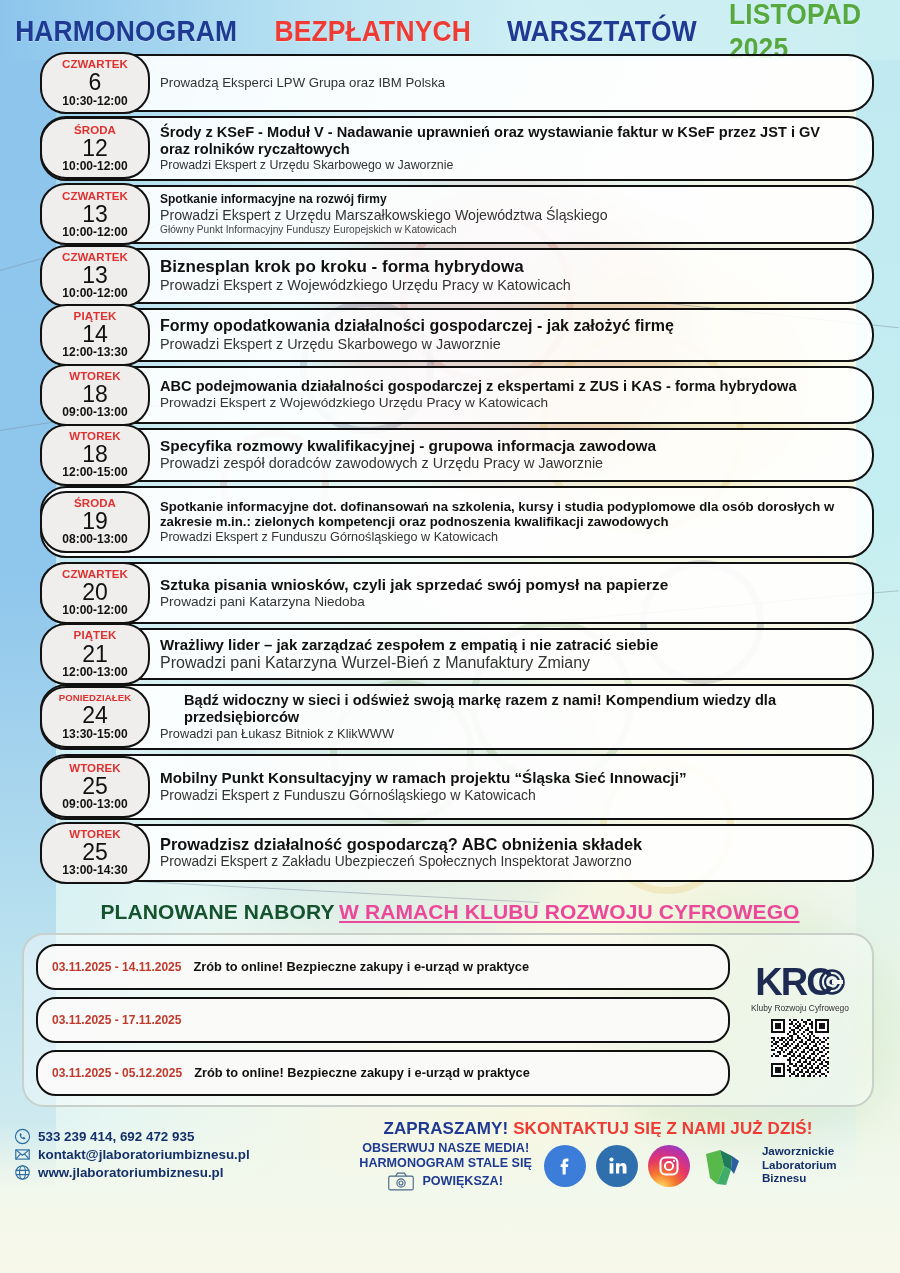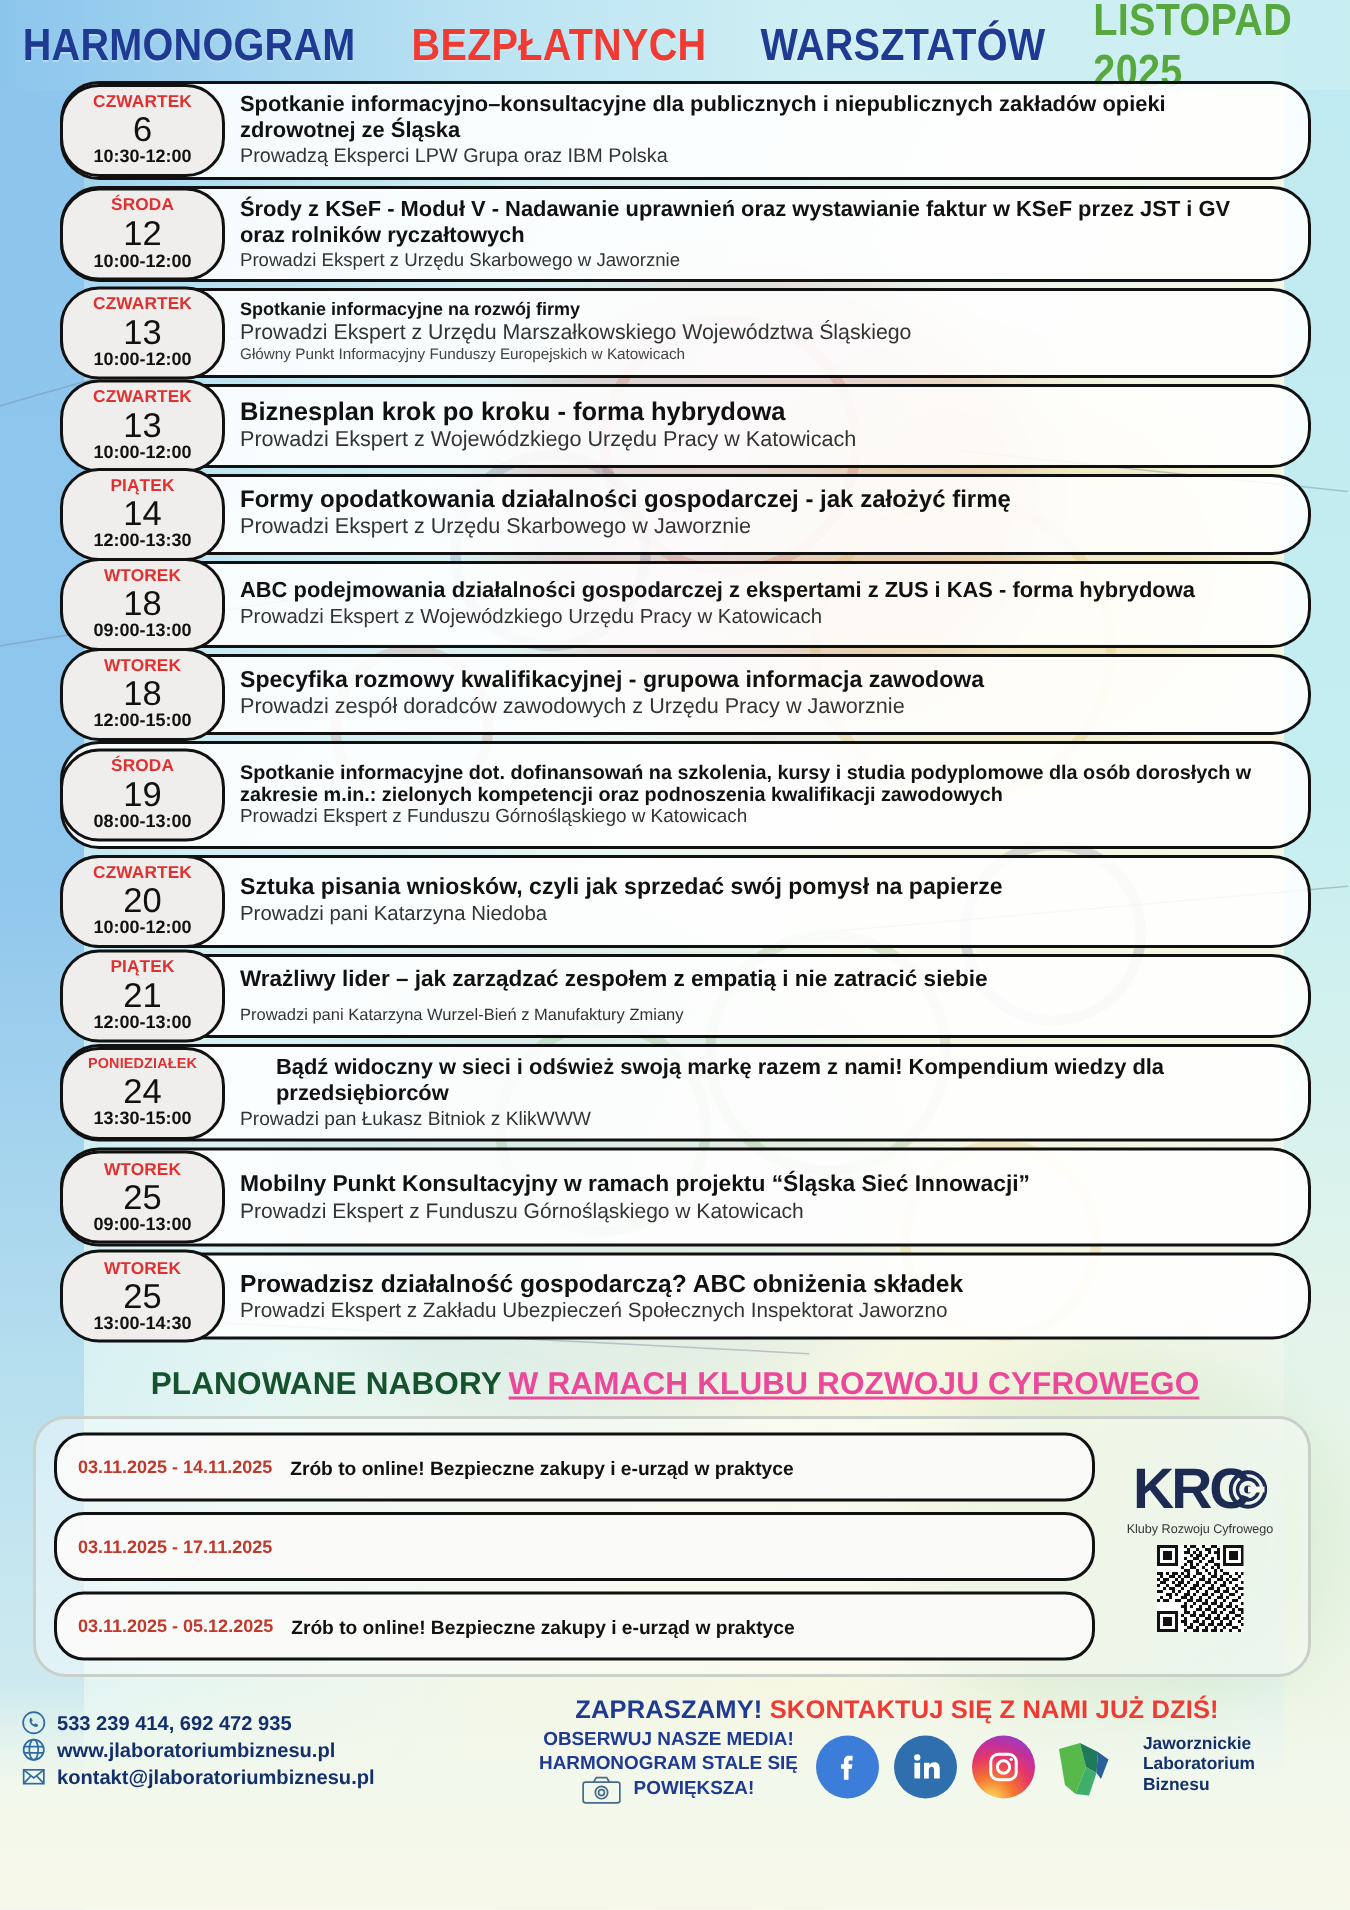--- a/index.html
+++ b/index.html
@@ -143,21 +143,20 @@
 <div class="title-bar">
   <span class="t-navy">HARMONOGRAM</span>
   <span class="t-red">BEZPŁATNYCH</span>
   <span class="t-navy">WARSZTATÓW</span>
   <span class="t-green">LISTOPAD 2025</span>
 </div>
 
 <div class="schedule" id="schedule">
     <div class="row" style="min-height: 58px;">
       <div class="card" style="min-height: 58px;">
-        <div class="c-title" style="font-size: 14.6px;">Spotkanie informacyjno–konsultacyjne dla publicznych i niepublicznych zakładów opieki zdrowotnej ze Śląska</div>
         <div class="c-sub" style="font-size: 13.2px;">Prowadzą Eksperci LPW Grupa oraz IBM Polska</div>
       </div>
       <div class="badge">
         <div class="b-day">CZWARTEK</div>
         <div class="b-num">6</div>
         <div class="b-time">10:30-12:00</div>
       </div>
     </div>
     <div class="row" style="min-height: 58px;">
       <div class="card" style="min-height: 58px;">
@@ -244,21 +243,21 @@
       </div>
       <div class="badge">
         <div class="b-day">CZWARTEK</div>
         <div class="b-num">20</div>
         <div class="b-time">10:00-12:00</div>
       </div>
     </div>
     <div class="row" style="min-height: 48px;">
       <div class="card" style="min-height: 48px;">
         <div class="c-title" style="font-size: 15px;">Wrażliwy lider – jak zarządzać zespołem z empatią i nie zatracić siebie</div>
-        <div class="c-sub" style="font-size: 11px; margin-top: 10px;">Prowadzi pani Katarzyna Wurzel-Bień z Manufaktury Zmiany</div>
+        <div class="c-sub" style="font-size: 16px;">Prowadzi pani Katarzyna Wurzel-Bień z Manufaktury Zmiany</div>
       </div>
       <div class="badge">
         <div class="b-day">PIĄTEK</div>
         <div class="b-num">21</div>
         <div class="b-time">12:00-13:00</div>
       </div>
     </div>
     <div class="row" style="min-height: 58px;">
       <div class="card" style="min-height: 58px;">
         <div class="c-title" style="font-size: 14.6px; margin-left: 24px;">Bądź widoczny w sieci i odśwież swoją markę razem z nami! Kompendium wiedzy dla przedsiębiorców</div>
@@ -550,32 +549,32 @@
   <div class="f-left">
     <div class="f-line">
       <svg class="f-ico" viewBox="0 0 24 24" fill="none" stroke="currentColor" stroke-width="1.6">
         <circle cx="12" cy="12" r="10"></circle>
           <path d="M8.5 7.6c.5-.4 1.2-.3 1.5.3l.8 1.4c.3.5.1 1.1-.4 1.4l-.5.3c.4 1.2 1.4 2.2 2.6 2.7l.3-.5c.3-.5.9-.7 1.4-.4l1.4.8c.6.3.7 1 .3 1.5-1.1 1.3-3 1.1-4.8-.2-1.9-1.4-3.3-3.6-3-5.3.1-.8.3-1.5.4-2z" fill="currentColor" stroke="none"></path>
       </svg>
       <span class="f-txt">533 239 414, 692 472 935</span>
     </div>
     <div class="f-line">
       <svg class="f-ico" viewBox="0 0 24 24" fill="none" stroke="currentColor" stroke-width="1.6">
+        <rect x="2.5" y="5.5" width="19" height="13"></rect>
+          <path d="M2.5 5.5 12 13l9.5-7.5M2.5 18.5 9 11.5M21.5 18.5 15 11.5"></path>
+      </svg>
+      <span class="f-txt">kontakt@jlaboratoriumbiznesu.pl</span>
+    </div>
+    <div class="f-line">
+      <svg class="f-ico" viewBox="0 0 24 24" fill="none" stroke="currentColor" stroke-width="1.6">
         <circle cx="12" cy="12" r="9.5"></circle>
           <ellipse cx="12" cy="12" rx="4.2" ry="9.5"></ellipse>
           <path d="M2.7 9h18.6M2.7 15h18.6"></path>
       </svg>
       <span class="f-txt">www.jlaboratoriumbiznesu.pl</span>
-    </div>
-    <div class="f-line">
-      <svg class="f-ico" viewBox="0 0 24 24" fill="none" stroke="currentColor" stroke-width="1.6">
-        <rect x="2.5" y="5.5" width="19" height="13"></rect>
-          <path d="M2.5 5.5 12 13l9.5-7.5M2.5 18.5 9 11.5M21.5 18.5 15 11.5"></path>
-      </svg>
-      <span class="f-txt">kontakt@jlaboratoriumbiznesu.pl</span>
     </div>
   </div>
 
   <div class="f-right">
     <div class="f-claim">
       <span class="navy">ZAPRASZAMY!</span>
       <span class="red">SKONTAKTUJ SIĘ Z NAMI JUŻ DZIŚ!</span>
     </div>
     <div class="f-mid">
       <div class="f-media">

